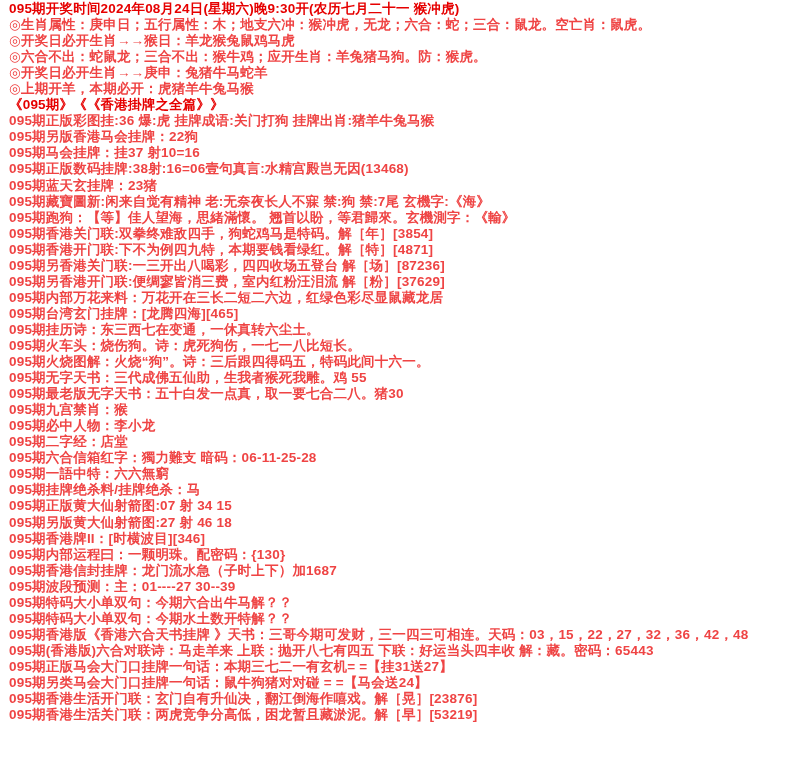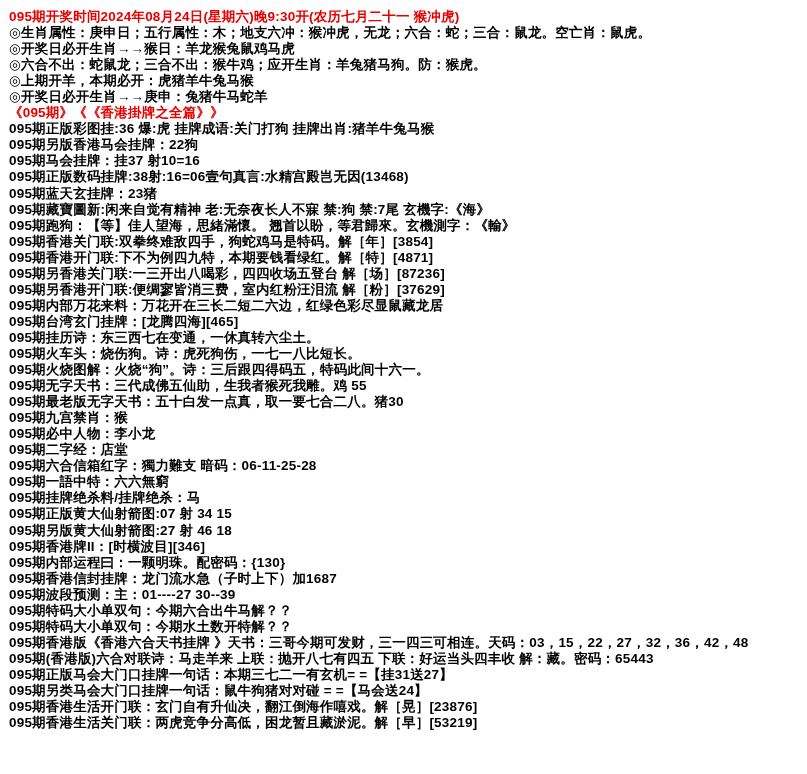--- a/index.html
+++ b/index.html
@@ -10,46 +10,46 @@
   body {
     width: 807px;
     height: 774px;
     overflow: hidden;
     font-family: "Liberation Sans", "DejaVu Sans", sans-serif;
   }
   main {
     box-sizing: border-box;
     width: 807px;
     height: 774px;
-    padding: 9px 6px 0 9px;
+    padding: 1px 6px 0 9px;
   }
   .text-line {
     font-size: 13.5px;
     font-weight: bold;
     line-height: 16.06px;
     height: 16.06px;
-    color: #000000;
+    color: #ef4444;
     white-space: nowrap;
     letter-spacing: 0.2px;
   }
   .text-line.red {
     color: #e60000;
   }
 </style>
 </head>
 <body>
 
 <main>
   <div id="lines-container">
       <div class="text-line red">095期开奖时间2024年08月24日(星期六)晚9:30开(农历七月二十一  猴冲虎)</div>
       <div class="text-line">◎生肖属性：庚申日；五行属性：木；地支六冲：猴冲虎，无龙；六合：蛇；三合：鼠龙。空亡肖：鼠虎。</div>
       <div class="text-line">◎开奖日必开生肖→→猴日：羊龙猴兔鼠鸡马虎</div>
       <div class="text-line">◎六合不出：蛇鼠龙；三合不出：猴牛鸡；应开生肖：羊兔猪马狗。防：猴虎。</div>
+      <div class="text-line">◎开奖日必开生肖→→庚申：兔猪牛马蛇羊</div>
       <div class="text-line">◎上期开羊，本期必开：虎猪羊牛兔马猴</div>
-      <div class="text-line">◎开奖日必开生肖→→庚申：兔猪牛马蛇羊</div>
       <div class="text-line red">《095期》《《香港掛牌之全篇》》</div>
       <div class="text-line">095期正版彩图挂:36 爆:虎 挂牌成语:关门打狗 挂牌出肖:猪羊牛兔马猴</div>
       <div class="text-line">095期另版香港马会挂牌：22狗</div>
       <div class="text-line">095期马会挂牌：挂37 射10=16</div>
       <div class="text-line">095期正版数码挂牌:38射:16=06壹句真言:水精宫殿岂无因(13468)</div>
       <div class="text-line">095期蓝天玄挂牌：23猪</div>
       <div class="text-line">095期藏寶圖新:闲来自觉有精神 老:无奈夜长人不寐 禁:狗 禁:7尾 玄機字:《海》</div>
       <div class="text-line">095期跑狗：【等】佳人望海，思緒滿懷。 翘首以盼，等君歸來。玄機測字：《輸》</div>
       <div class="text-line">095期香港关门联:双拳终难敌四手，狗蛇鸡马是特码。解［年］[3854]</div>
       <div class="text-line">095期香港开门联:下不为例四九特，本期要钱看绿红。解［特］[4871]</div>

